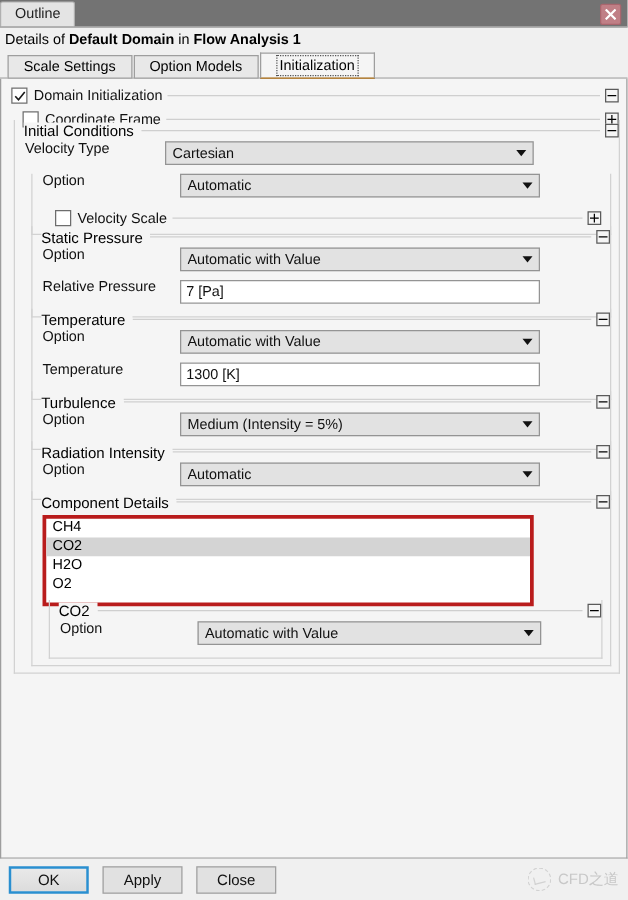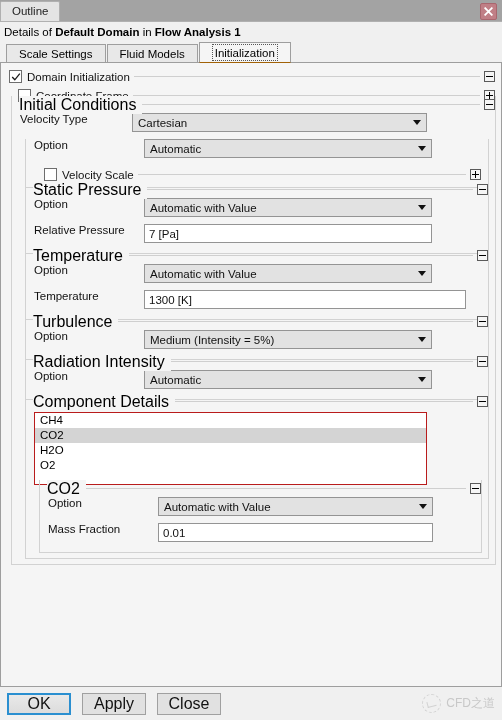--- a/index.html
+++ b/index.html
@@ -22,21 +22,21 @@
     height: 720px;
     position: relative;
     background: #f0f0f0;
     display: flex;
     flex-direction: column;
   }
 
   
   .win-tabstrip {
     height: 22px;
-    background: #a3a3a3;
+    background: #737373;
     position: relative;
     display: flex;
     align-items: flex-end;
     border-bottom: 1px solid #b0b0b0;
     box-sizing: border-box;
   }
   .win-tab {
     height: 20px;
     line-height: 19px;
     padding: 0 11px;
@@ -176,21 +176,21 @@
   .cb svg { display: block; }
 
   
   .grp-head {
     display: flex;
     align-items: center;
     height: 17px;
     position: relative;
   }
   .grp-title {
-    font-size: 16px;
+    font-size: 12px;
     padding-right: 6px;
     white-space: nowrap;
     background: #f5f5f5;
     position: relative;
     z-index: 2;
   }
   .grp-rule {
     flex: 1 1 auto;
     height: 1px;
     background: #cfcfcf;
@@ -283,21 +283,21 @@
     font-size: 11.5px;
     color: #111;
     cursor: text;
     overflow: hidden;
     white-space: nowrap;
   }
 
   
   .listbox {
     background: #fff;
-    border: 1px solid #b91c1c;
+    border: 3px solid #b91c1c;
     box-sizing: border-box;
     height: 73px;
     overflow: hidden;
     margin: 2px 0 2px 0;
   }
   .litem {
     height: 15px;
     line-height: 15px;
     padding-left: 5px;
     font-size: 11.5px;
@@ -315,21 +315,21 @@
     padding-left: 7px;
     position: relative;
     flex: none;
   }
   .btn {
     height: 22px;
     min-width: 64px;
     background: #e1e1e1;
     border: 1px solid #a0a0a0;
     box-sizing: border-box;
-    font-size: 16px;
+    font-size: 12px;
     color: #111;
     display: flex;
     align-items: center;
     justify-content: center;
     margin-right: 11px;
     cursor: pointer;
     font-family: "Liberation Sans", sans-serif;
   }
   .btn.focus {
     border: 2px solid #2a8fd0;
@@ -375,21 +375,21 @@
       </svg>
     </div>
   </div>
 
   <div class="details-header">
     <span>Details of </span><b>Default Domain</b><span> in </span><b>Flow Analysis 1</b>
   </div>
 
   <div class="inner-tabstrip">
     <div class="inner-tab">Scale Settings</div>
-    <div class="inner-tab">Fluid Models</div>
+    <div class="inner-tab">Option Models</div>
     <div class="inner-tab active">
       <span class="tab-focus">Initialization</span>
     </div>
   </div>
 
   <div class="panel-body">
 
     <div class="flatrow" style="padding-left:5px;">
       <span class="cb">
         <svg width="10" height="10" viewBox="0 0 10 10" aria-hidden="true">
@@ -495,21 +495,21 @@
               <span class="lbl" style="width:110px;">Option</span>
               <span class="combo" style="width:288px;">
                 <span class="txt">Automatic with Value</span>
                 <span class="arr">
                     <i class="caret"></i>
                   </span>
               </span>
             </div>
             <div class="row tall">
               <span class="lbl" style="width:110px;">Temperature</span>
-              <span class="tinput" style="width:322px;">1300 [K]</span>
+              <span class="tinput" style="width:288px;">1300 [K]</span>
             </div>
           </div>
         </div>
 
         <div class="grp" style="margin-left:5px;">
           <div class="grp-head">
             <span class="grp-title">Turbulence</span>
             <span class="grp-rule"></span>
             <span class="exp">
                 <i class="h"></i>
@@ -576,24 +576,20 @@
               <div class="grp-inner">
                 <div class="row tall">
                   <span class="lbl" style="width:110px;">Option</span>
                   <span class="combo" style="width:275px;">
                     <span class="txt">Automatic with Value</span>
                     <span class="arr">
                         <i class="caret"></i>
                       </span>
                   </span>
                 </div>
-                <div class="row tall">
-                  <span class="lbl" style="width:110px;">Mass Fraction</span>
-                  <span class="tinput" style="width:275px;">0.01</span>
-                </div>
               </div>
             </div>
 
           </div>
         </div>
 
       </div>
     </div>
 
   </div>

